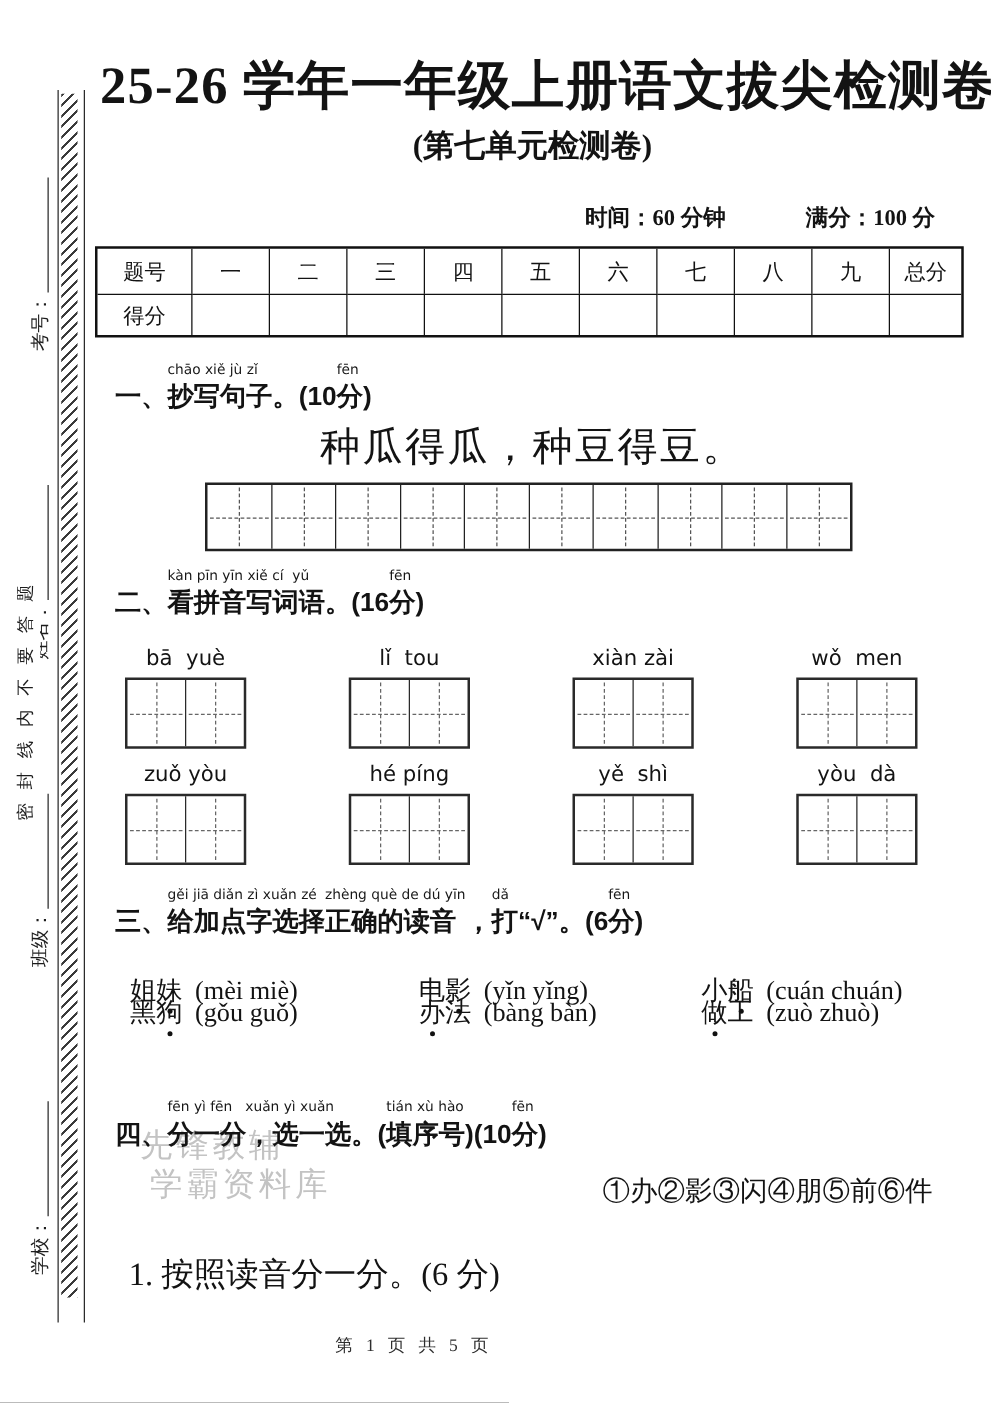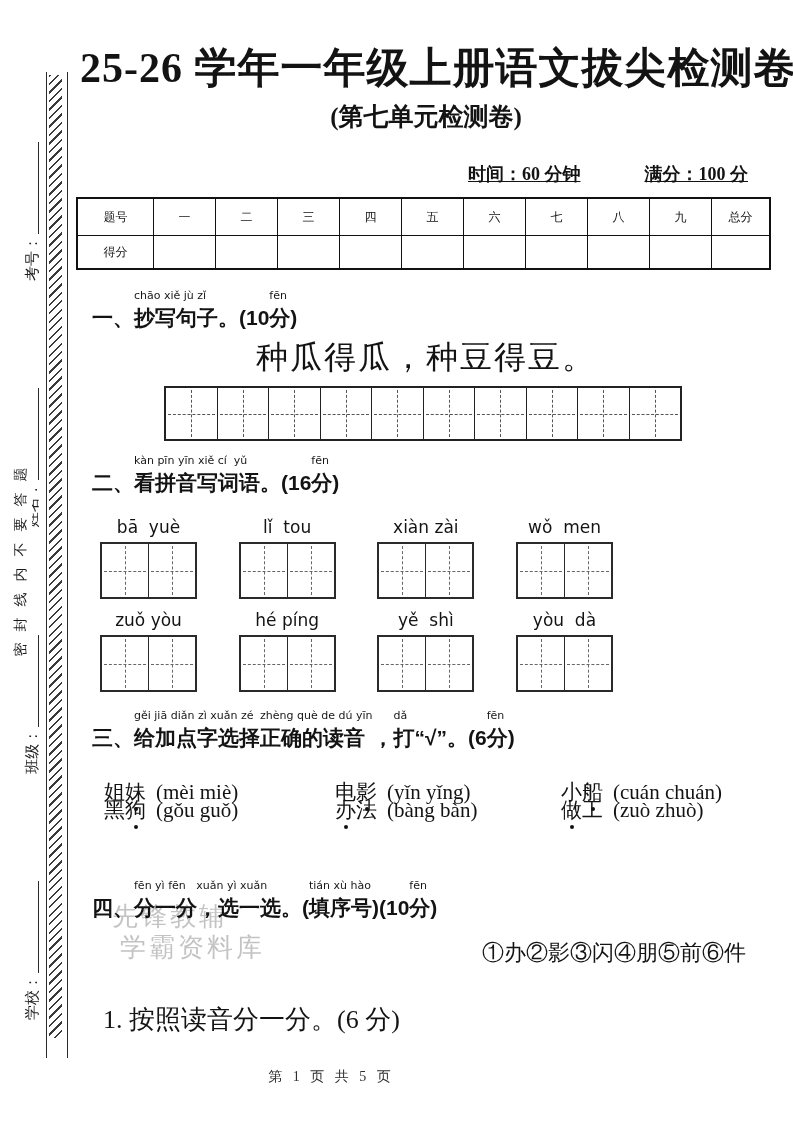--- a/index.html
+++ b/index.html
@@ -17,46 +17,46 @@
                transform:rotate(-90deg);display:flex;justify-content:space-between;align-items:flex-end;}
   .seal-field{display:flex;align-items:flex-end;white-space:nowrap;}
   .seal-field .lbl{font-size:15px;color:#1c1c1c;}
   .seal-field .blank{display:inline-block;width:92px;border-bottom:1.4px solid #2b2b2b;height:4px;margin:0 2px 3px 2px;}
   
   #title{position:absolute;left:80px;top:40px;width:692px;text-align:center;
          font-size:42px;font-weight:700;letter-spacing:1px;white-space:nowrap;}
   #subtitle{position:absolute;left:80px;top:100px;width:692px;text-align:center;
             font-size:25px;font-weight:700;}
   #info-line{position:absolute;left:80px;top:162px;width:668px;display:flex;justify-content:flex-end;gap:64px;
-             font-size:18px;font-weight:700;text-decoration:underline;}
+             font-size:18px;font-weight:700;}
   
   #score-table{position:absolute;left:76px;top:197px;display:grid;
                grid-template-columns:76px repeat(9,62px) 57px;grid-auto-rows:36px 33px;
                border:2.2px solid #111;background:#fff;}
   #score-table .cell{display:flex;align-items:center;justify-content:center;
-                     font-size:12px;border-right:1.2px solid #111;box-sizing:border-box;}
+                     font-size:17px;border-right:1.2px solid #111;box-sizing:border-box;}
   #score-table .cell.lastcol{border-right:none;}
   #score-table .cell.r2{border-top:1.2px solid #111;}
   
   .heading{position:absolute;left:92px;white-space:nowrap;}
   .rseg{display:inline-block;vertical-align:bottom;text-align:left;}
   .rseg .py{display:block;font-family:"DejaVu Sans",sans-serif;font-size:11px;line-height:15px;
             height:15px;white-space:pre;color:#161616;}
   .rseg .tx{display:block;font-family:"Liberation Sans",sans-serif;font-weight:700;
             font-size:21px;line-height:30px;}
   
   #sentence{position:absolute;left:80px;top:336px;width:692px;text-align:center;
             font-size:32px;letter-spacing:2px;}
   #write-grid{position:absolute;left:164px;top:386px;display:flex;border:2.2px solid #222;background:#fff;}
   .wg-cell{position:relative;width:50.5px;height:51px;border-left:1.5px solid #222;}
   .wg-cell:first-child{border-left:none;}
   .wg-cell::before{content:"";position:absolute;left:50%;top:2px;bottom:2px;border-left:1.4px dashed #555;}
   .wg-cell::after{content:"";position:absolute;top:50%;left:2px;right:2px;border-top:1.4px dashed #555;}
   
-  .word-row{position:absolute;left:100px;width:513px;display:flex;justify-content:space-between;}
+  .word-row{position:absolute;left:100px;width:634px;display:flex;justify-content:space-between;}
   .wgroup{display:flex;flex-direction:column;align-items:center;}
   .wpy{font-family:"DejaVu Sans",sans-serif;font-size:17px;line-height:24px;white-space:pre;margin-bottom:3px;}
   .tzg-box{display:flex;border:2px solid #2a2a2a;background:#fff;}
   .tzg-cell{position:relative;width:46px;height:53px;border-left:1.6px solid #2a2a2a;}
   .tzg-cell:first-child{border-left:none;}
   .tzg-cell::before{content:"";position:absolute;left:50%;top:2px;bottom:2px;border-left:1.3px dashed #666;}
   .tzg-cell::after{content:"";position:absolute;top:50%;left:2px;right:2px;border-top:1.3px dashed #666;}
   
   .s3-row{position:absolute;left:104px;width:645px;display:grid;grid-template-columns:231px 226px 1fr;
           font-size:21px;white-space:nowrap;}

